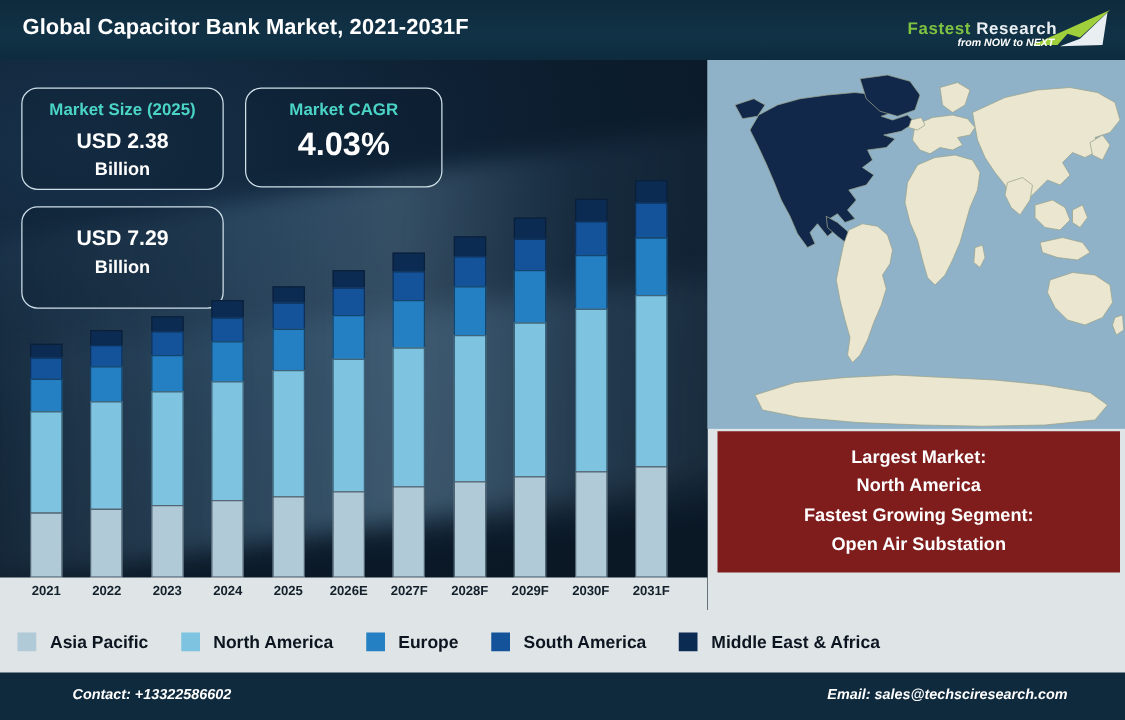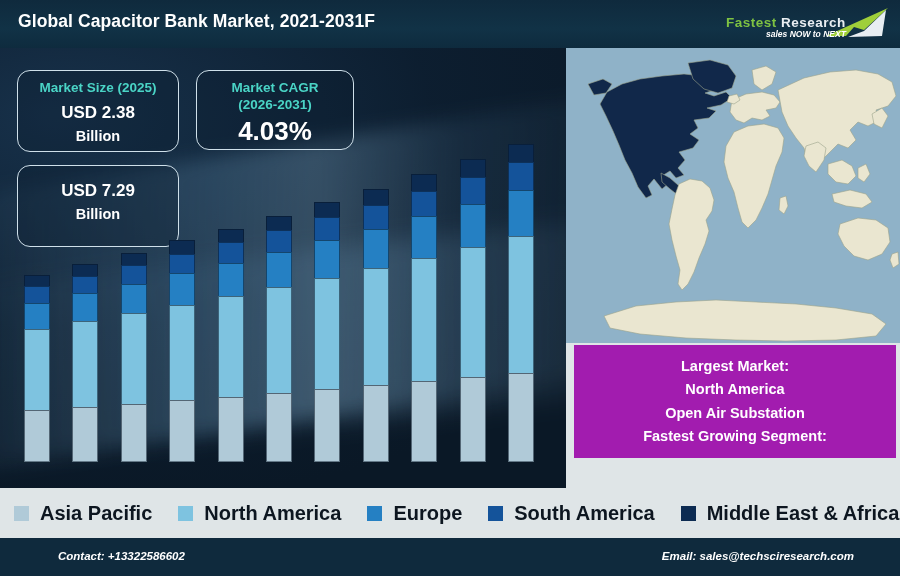--- a/index.html
+++ b/index.html
@@ -94,35 +94,35 @@
   
   .map-panel {
     position: absolute; left: 566px; top: 48px; width: 334px; height: 295px;
     background: #8fb2c8; overflow: hidden;
   }
   .map-panel svg { display: block; width: 100%; height: 100%; }
 
   
   .info-box {
     position: absolute; left: 574px; top: 345px; width: 322px; height: 113px;
-    background: #a21caf; color: #ffffff;
+    background: #7f1d1d; color: #ffffff;
     display: flex; flex-direction: column; align-items: center; justify-content: center;
     gap: 2px;
   }
   .info-line { font-size: 14.5px; font-weight: bold; line-height: 1.45; }
 
   
   .legend {
     position: absolute; left: 0; top: 488px; width: 900px; height: 50px;
     background: #dfe5e7;
     display: flex; align-items: center; padding-left: 14px;
   }
   .legend-item { display: flex; align-items: center; margin-right: 26px; }
   .legend-swatch { width: 15px; height: 15px; margin-right: 11px; flex: 0 0 auto; }
-  .legend-label { font-size: 20px; font-weight: bold; color: #0d1620; white-space: nowrap; }
+  .legend-label { font-size: 14px; font-weight: bold; color: #0d1620; white-space: nowrap; }
 
   
   .footer {
     position: absolute; left: 0; top: 538px; width: 900px; height: 38px;
     background: #0f2a3d;
   }
   .footer-text {
     position: absolute; top: 12px; font-size: 11.5px; font-style: italic;
     font-weight: bold; color: #ffffff;
   }
@@ -137,37 +137,36 @@
   <div class="header">
     <div class="header-title">Global Capacitor Bank Market, 2021-2031F</div>
     <div class="logo">
       <svg class="logo-arrow" viewBox="0 0 66 34">
         <polygon points="2,30 64,2 40,24 30,21 22,30" fill="#9fcf3a"></polygon>
         <polygon points="24,31 40,25 62,4 58,30" fill="#e8eef2"></polygon>
       </svg>
       <div class="logo-text">
         <span class="logo-tech">Fastest</span><span class="logo-res"> Research</span>
       </div>
-      <div class="logo-tag">sales NOW to NEXT</div>
+      <div class="logo-tag">from NOW to NEXT</div>
     </div>
   </div>
 
   <div class="chart-panel">
     <div class="swoosh"></div>
     <div class="swoosh2"></div>
 
     <div class="stat-box" id="box-size2025">
       <div class="stat-title">Market Size (2025)</div>
       <div class="stat-value">USD 2.38</div>
       <div class="stat-unit">Billion</div>
     </div>
 
     <div class="stat-box" id="box-cagr">
       <div class="stat-title">Market CAGR</div>
-      <div class="stat-title">(2026-2031)</div>
       <div class="stat-value">4.03%</div>
     </div>
 
     <div class="stat-box" id="box-size2031">
       <div class="stat-value">USD 7.29</div>
       <div class="stat-unit">Billion</div>
     </div>
 
     <div class="bars" id="bars">
         <div class="bar-col" style="left: 24px; width: 26px;">
@@ -240,20 +239,33 @@
           <div class="seg" style="background: rgb(126, 195, 224); height: 129.556px;"></div>
           <div class="seg" style="background: rgb(176, 202, 216); height: 85.0617px;"></div>
         </div>
         <div class="bar-col" style="left: 508px; width: 26px;">
           <div class="seg" style="background: rgb(12, 43, 82); height: 18.321px;"></div>
           <div class="seg" style="background: rgb(20, 83, 154); height: 27.9177px;"></div>
           <div class="seg" style="background: rgb(37, 128, 195); height: 46.2387px;"></div>
           <div class="seg" style="background: rgb(126, 195, 224); height: 136.099px;"></div>
           <div class="seg" style="background: rgb(176, 202, 216); height: 89.4239px;"></div>
         </div>
+      </div>
+    <div class="axis-labels" id="axis-labels">
+        <div class="axis-label" style="left: 14px;">2021</div>
+        <div class="axis-label" style="left: 62.4px;">2022</div>
+        <div class="axis-label" style="left: 110.8px;">2023</div>
+        <div class="axis-label" style="left: 159.2px;">2024</div>
+        <div class="axis-label" style="left: 207.6px;">2025</div>
+        <div class="axis-label" style="left: 256px;">2026E</div>
+        <div class="axis-label" style="left: 304.4px;">2027F</div>
+        <div class="axis-label" style="left: 352.8px;">2028F</div>
+        <div class="axis-label" style="left: 401.2px;">2029F</div>
+        <div class="axis-label" style="left: 449.6px;">2030F</div>
+        <div class="axis-label" style="left: 498px;">2031F</div>
       </div>
   </div>
 
   <div class="map-panel">
     <svg viewBox="0 0 334 295" preserveAspectRatio="none">
       <rect x="0" y="0" width="334" height="295" fill="#8fb2c8"></rect>
       <g stroke="#9aa38c" stroke-width="0.6">
         <path fill="#11284a" d="M41,44 L56,36 L74,31 L96,28 L118,26 L137,28 L150,34 L151,41 L139,45 L148,48 L160,44 L166,50 L155,57 L141,60 L150,63 L143,70 L128,72 L132,80 L124,86 L133,92 L127,100 L113,104 L119,112 L112,120 L118,127 L110,130 L104,123 L96,128 L102,136 L96,141 L88,131 L82,138 L86,147 L80,150 L72,139 L66,125 L59,112 L53,97 L47,83 L40,68 L34,56 Z"></path>
         <path fill="#11284a" d="M122,15 L144,12 L162,17 L170,28 L166,40 L152,45 L138,41 L127,31 Z"></path>
         <path fill="#11284a" d="M22,36 L37,31 L46,36 L40,45 L28,47 Z"></path>
@@ -273,22 +285,22 @@
         <path fill="#eae6d0" d="M274,176 L292,170 L310,172 L322,180 L324,194 L316,206 L302,212 L288,208 L278,198 L272,186 Z"></path>
         <path fill="#eae6d0" d="M326,206 L332,204 L333,216 L327,220 L324,212 Z"></path>
         <path fill="#eae6d0" d="M38,268 L70,258 L110,254 L150,252 L190,254 L230,256 L270,260 L306,266 L320,276 L310,288 L270,292 L220,293 L170,292 L120,290 L74,286 L44,280 Z"></path>
       </g>
     </svg>
   </div>
 
   <div class="info-box" id="info-box">
       <div class="info-line">Largest Market:</div>
       <div class="info-line">North America</div>
+      <div class="info-line">Fastest Growing Segment:</div>
       <div class="info-line">Open Air Substation</div>
-      <div class="info-line">Fastest Growing Segment:</div>
     </div>
 
   <div class="legend" id="legend">
       <div class="legend-item">
         <span class="legend-swatch" style="background: rgb(176, 202, 216);"></span>
         <span class="legend-label">Asia Pacific</span>
       </div>
       <div class="legend-item">
         <span class="legend-swatch" style="background: rgb(126, 195, 224);"></span>
         <span class="legend-label">North America</span>

